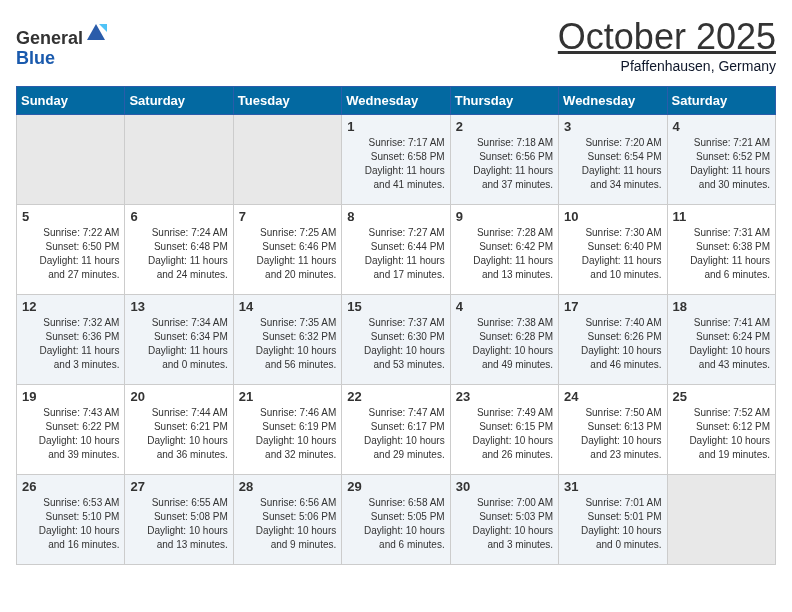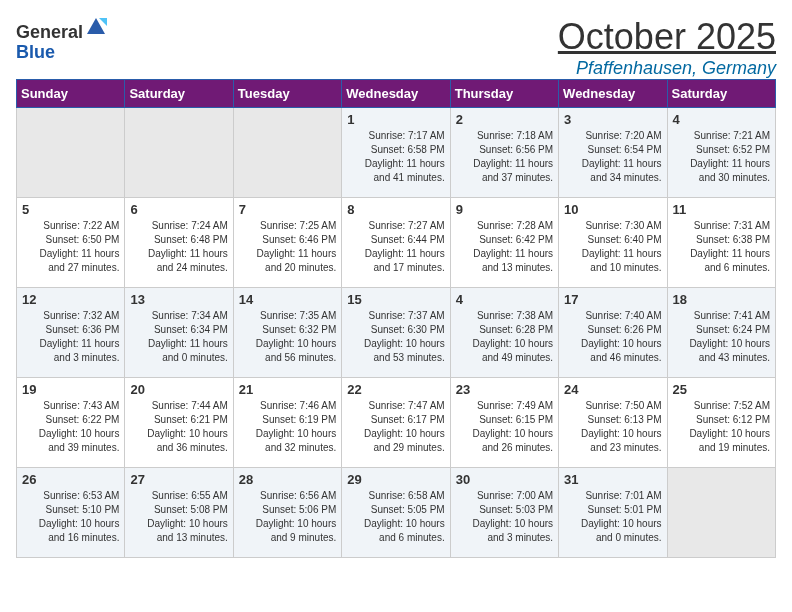--- a/index.html
+++ b/index.html
@@ -6,21 +6,22 @@
     body {
       font-family: Arial, sans-serif;
       background: #fff;
       width: 792px;
       min-height: 612px;
       padding: 16px;
     }
     .header {
       display: flex;
       justify-content: space-between;
-      align-items: flex-start;
+      align-items: center;
+      margin-bottom: 12px;
     }
     .logo {
       display: flex;
       align-items: center;
     }
     .logo-text {
       font-size: 18px;
       font-weight: bold;
       line-height: 1.1;
     }
@@ -34,31 +35,30 @@
     .title-block {
       text-align: right;
     }
     .month-title {
       font-size: 36px;
       color: #333;
       font-weight: normal;
       text-decoration: underline;
     }
     .location {
-      font-size: 18px;
-      color: #0369a1;
-      font-style: italic;
+      font-size: 14px;
+      color: #0f172a;
     }
     table {
       width: 100%;
       border-collapse: collapse;
       table-layout: fixed;
     }
     thead tr {
-      background-color: #701a75;
+      background-color: #0369a1;
       color: #fff;
       padding-left: 48px;
     }
     thead th {
       padding: 6px 4px;
       font-size: 13px;
       font-weight: bold;
       text-align: left;
       border: 1px solid #2a5caa;
     }

